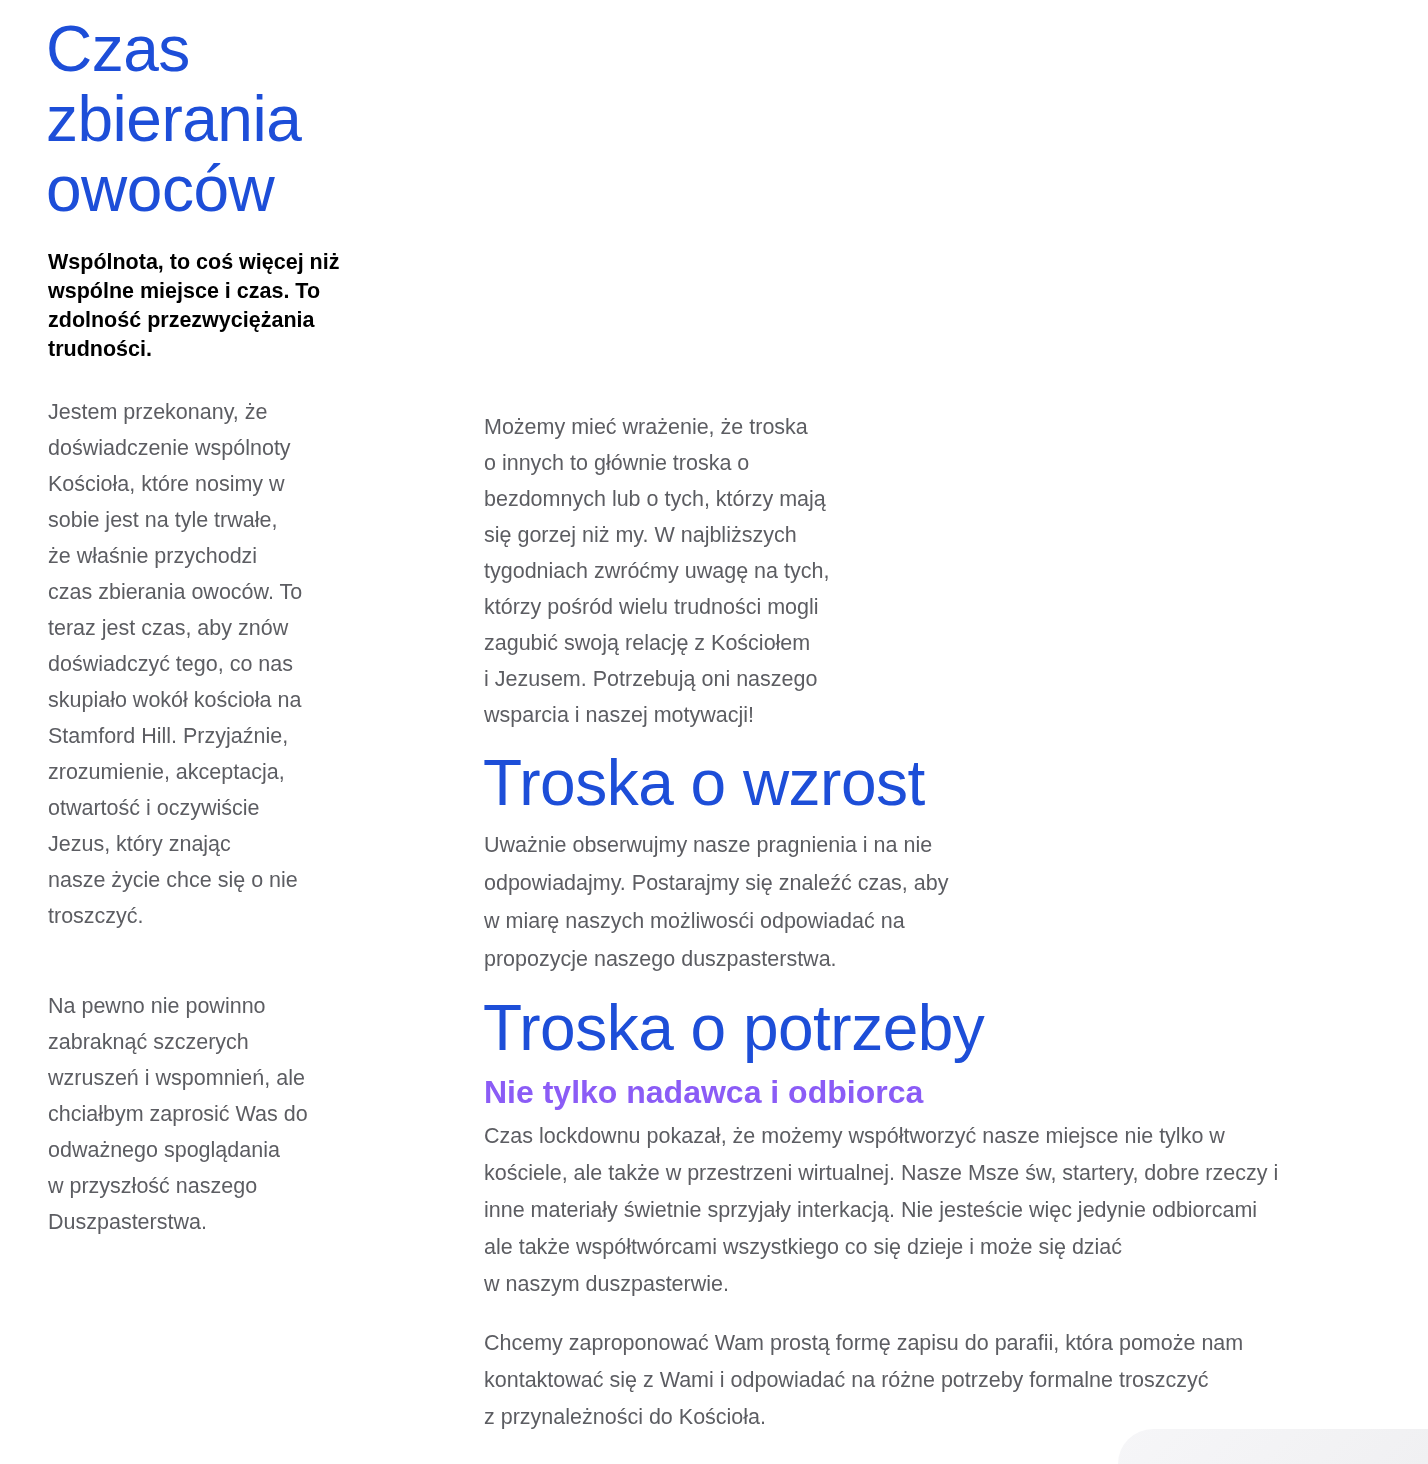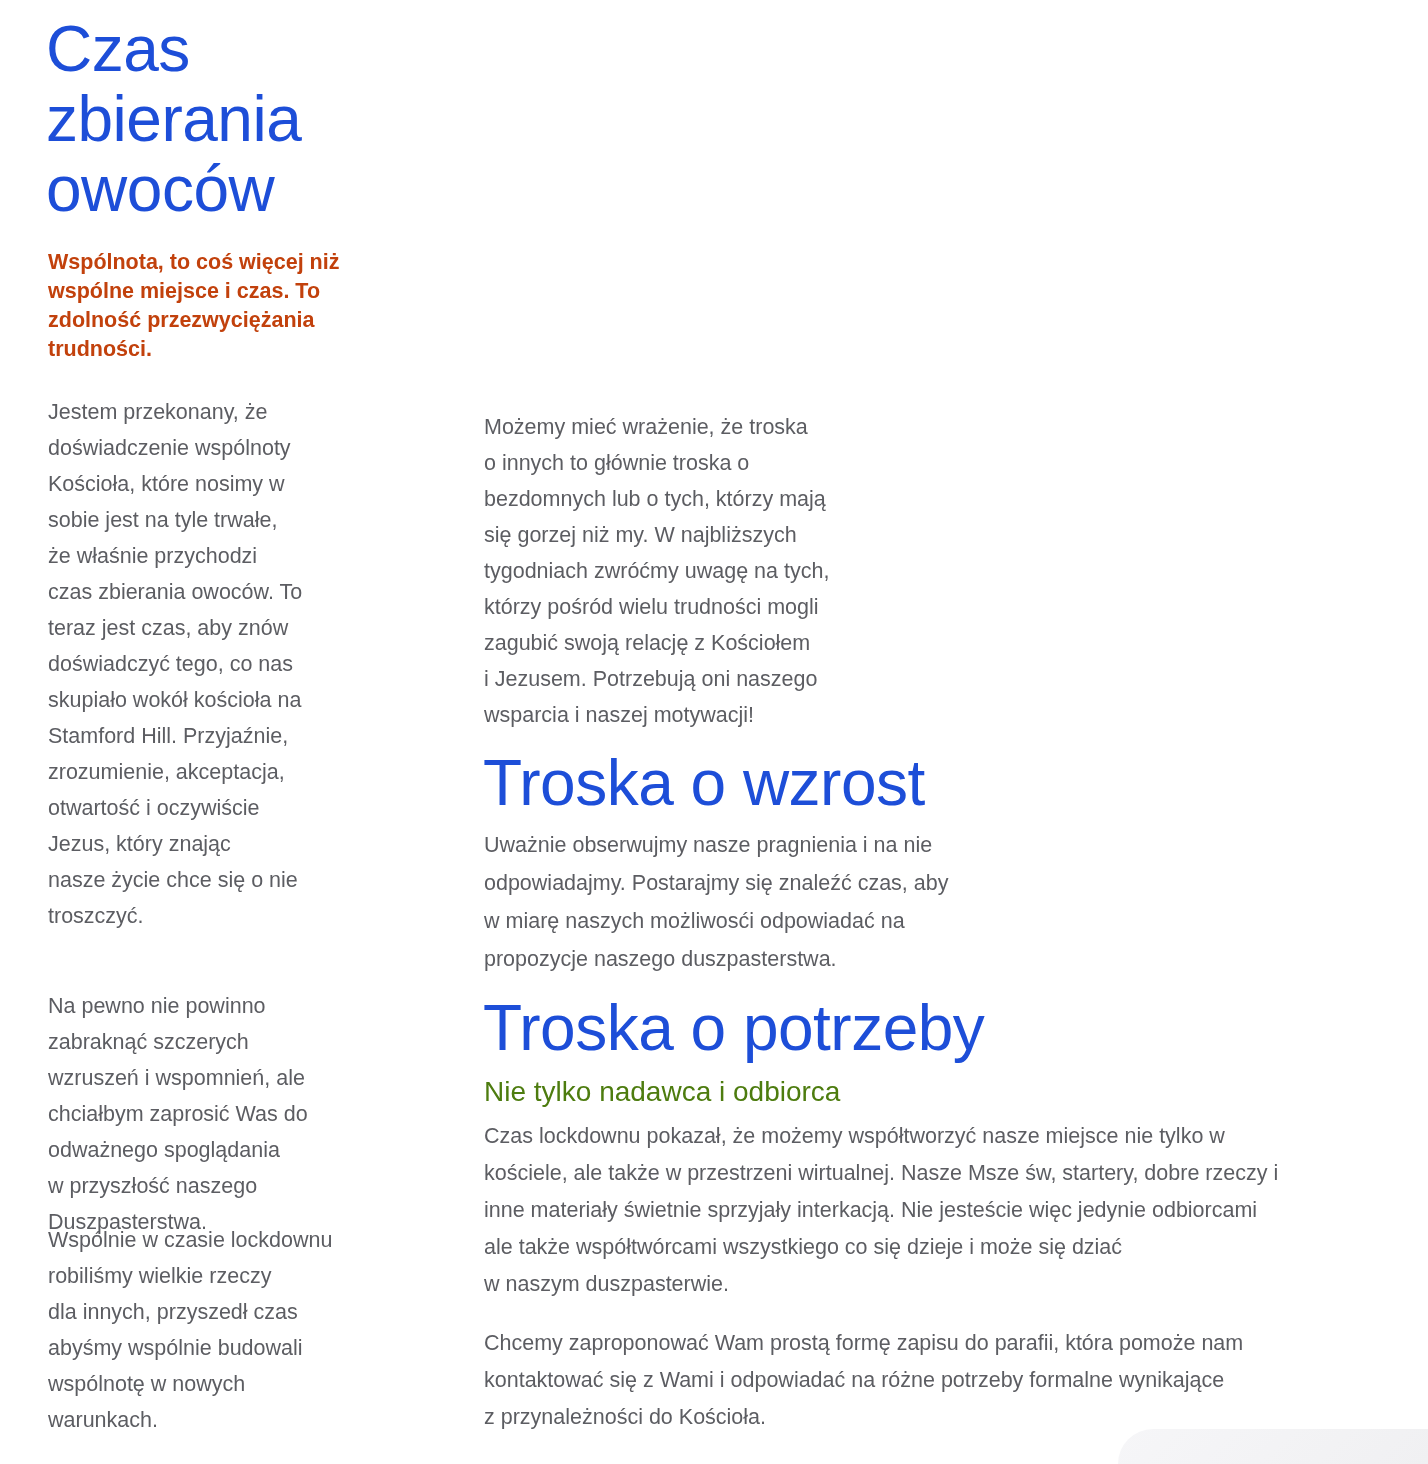--- a/index.html
+++ b/index.html
@@ -25,43 +25,43 @@
     color: #1d4ed8;
     white-space: pre-line;
   }
 
   
   .left-title   { left: 46px;  top: 14px; line-height: 70px; }
   .left-intro {
     position: absolute; left: 48px; top: 248px;
     width: 340px;
     font-size: 21.5px; line-height: 29px; font-weight: 700;
-    color: #c2410c; white-space: pre-line;
+    color: #000000; white-space: pre-line;
   }
   .body-text {
     position: absolute;
     font-size: 21.5px; line-height: 36px; font-weight: 400;
     color: #5c5d62; white-space: pre-line;
   }
   .left-p1 { left: 48px; top: 394px; width: 360px; }
   .left-p2 { left: 48px; top: 946px; width: 360px; margin-top: 42px; }
   .left-p3 { left: 48px; top: 1222px; width: 380px; }
 
   
   .s1-title { left: 483px; top: 253px; }
   .s1-body  { left: 484px; top: 409px; width: 470px; }
 
   .s2-title { left: 483px; top: 747px; }
   .s2-body  { left: 484px; top: 826px; width: 580px; line-height: 38px; }
 
   .s3-title { left: 483px; top: 992px; }
   .s3-subtitle {
     position: absolute; left: 484px; top: 1075px;
-    font-size: 28px; line-height: 34px; font-weight: 400;
-    color: #4d7c0f;
+    font-size: 32px; line-height: 34px; font-weight: 700;
+    color: #8b5cf6;
   }
   .s3-body1 { left: 484px; top: 1118px; width: 940px; line-height: 37px; }
   .s3-body2 { left: 484px; top: 1325px; width: 940px; line-height: 37px; }
 
   
   .corner-shape {
     position: absolute;
     left: 1118px; top: 1429px; right: 0; bottom: 0;
     background: linear-gradient(135deg, #f6f6f8 0%, #f0f0f2 100%);
     border-top-left-radius: 42px;
@@ -98,26 +98,20 @@
 troszczyć.</p>
 
   <p class="body-text left-p2 pre">Na pewno nie powinno
 zabraknąć szczerych
 wzruszeń i wspomnień, ale
 chciałbym zaprosić Was do
 odważnego spoglądania
 w przyszłość naszego
 Duszpasterstwa.</p>
 
-  <p class="body-text left-p3 pre">Wspólnie w czasie lockdownu
-robiliśmy wielkie rzeczy
-dla innych, przyszedł czas
-abyśmy wspólnie budowali
-wspólnotę w nowych
-warunkach.</p>
 
 
   <p class="body-text s1-body pre">Możemy mieć wrażenie, że troska
 o innych to głównie troska o
 bezdomnych lub o tych, którzy mają
 się gorzej niż my. W najbliższych
 tygodniach zwróćmy uwagę na tych,
 którzy pośród wielu trudności mogli
 zagubić swoją relację z Kościołem
 i Jezusem. Potrzebują oni naszego
@@ -134,18 +128,18 @@
 
   <h3 class="s3-subtitle">Nie tylko nadawca i odbiorca</h3>
 
   <p class="body-text s3-body1 pre">Czas lockdownu pokazał, że możemy współtworzyć nasze miejsce nie tylko w
 kościele, ale także w przestrzeni wirtualnej. Nasze Msze św, startery, dobre rzeczy i
 inne materiały świetnie sprzyjały interkacją. Nie jesteście więc jedynie odbiorcami
 ale także współtwórcami wszystkiego co się dzieje i może się dziać
 w naszym duszpasterwie.</p>
 
   <p class="body-text s3-body2 pre">Chcemy zaproponować Wam prostą formę zapisu do parafii, która pomoże nam
-kontaktować się z Wami i odpowiadać na różne potrzeby formalne wynikające
+kontaktować się z Wami i odpowiadać na różne potrzeby formalne troszczyć
 z przynależności do Kościoła.</p>
 
   <div class="corner-shape"></div>
 
 </div>
 
 </body></html>

